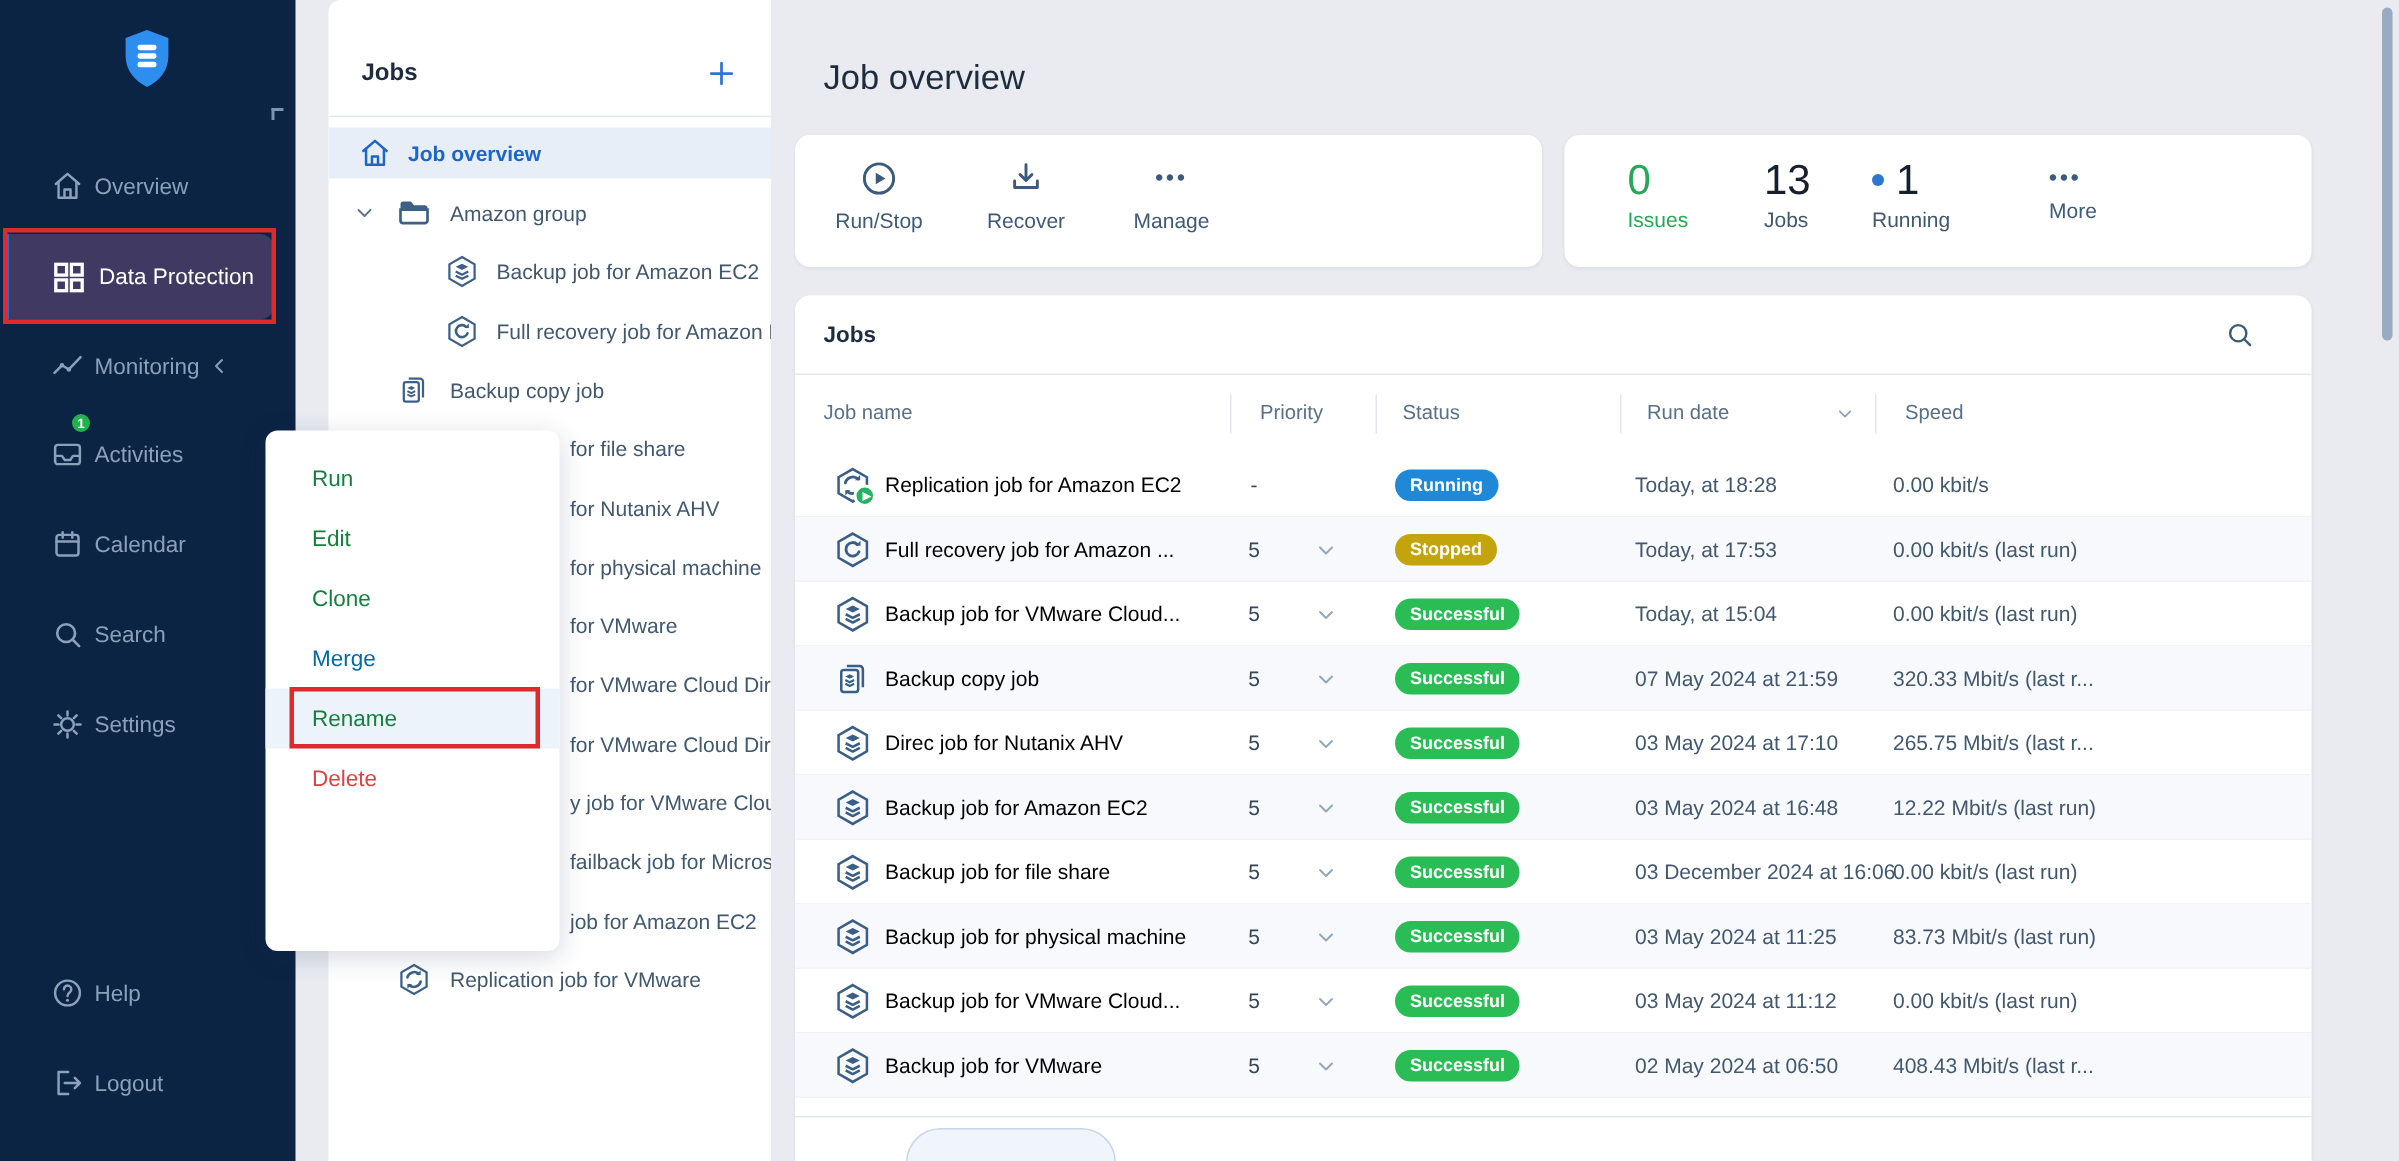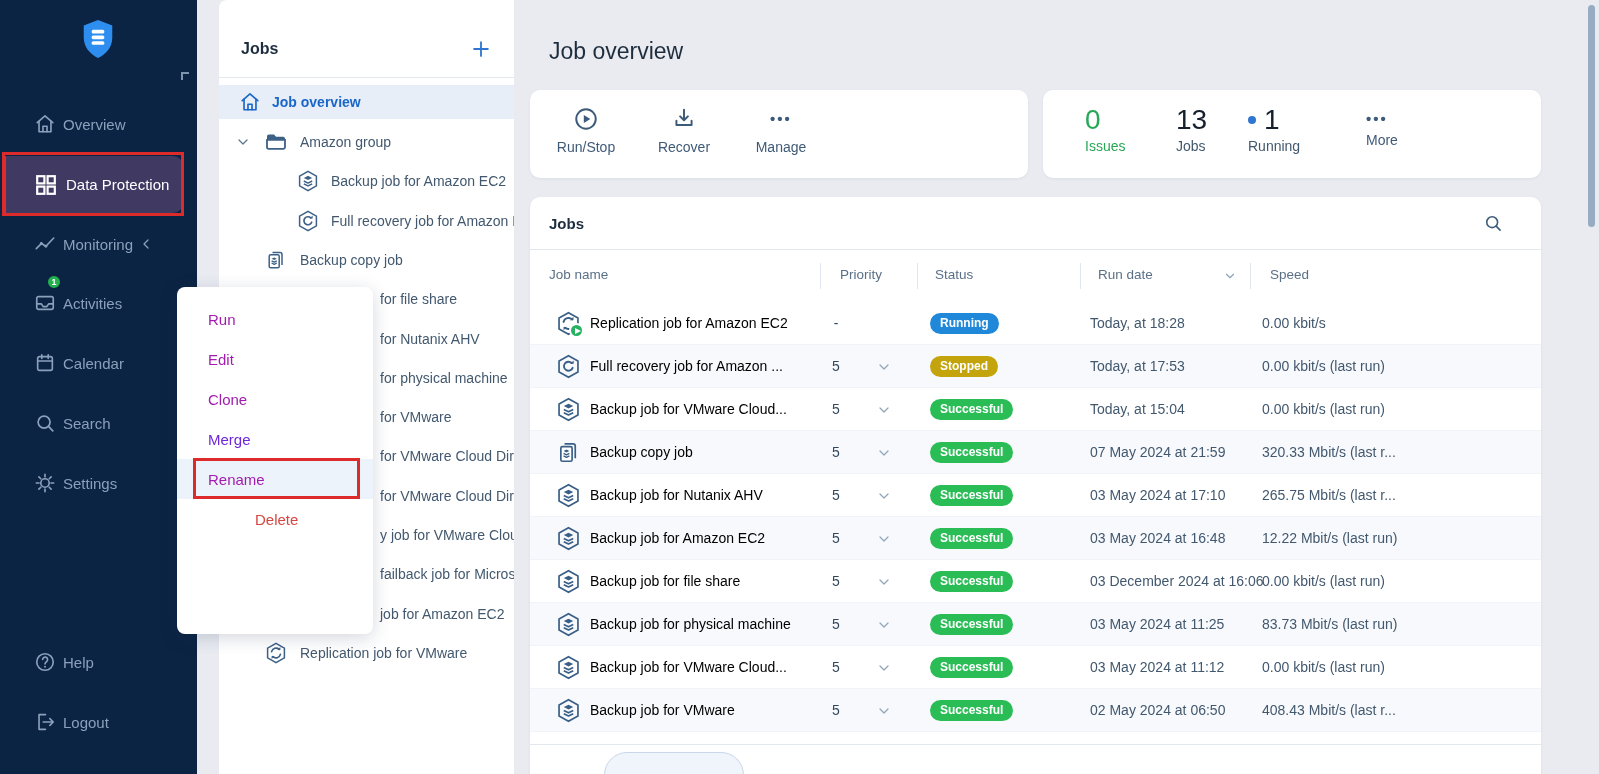--- a/index.html
+++ b/index.html
@@ -45,23 +45,23 @@
   .titem.selected { background:#e8eef7; color:#1a66c9; font-weight:bold; }
   .ti-ic { position:absolute; width:24px; height:24px; color:#3d6186; }
   .titem.selected .ti-ic { color:#1a66c9; }
   .ti-chev { position:absolute; left:16px; width:16px; height:16px; color:#5a7590; }
   .ti-frag { position:absolute; left:161px; }
 
   
   .cmenu { position:absolute; left:177px; top:287px; width:196px; height:347px; background:#ffffff;
     border-radius:8px; box-shadow:0 4px 18px rgba(20,40,70,.18); z-index:20; padding-top:12px; }
   .mitem { position:relative; height:40px; display:flex; align-items:center; padding-left:31px;
-    font-size:15px; color:#a21caf; cursor:pointer; }
-  .mitem.disabled { color:#6d28d9; cursor:default;text-align:right; }
-  .mitem.danger { color:#d64541;margin-left:47px; }
+    font-size:15px; color:#15803d; cursor:pointer; }
+  .mitem.disabled { color:#0369a1; cursor:default;text-align:right; }
+  .mitem.danger { color:#d64541; }
   .mitem.highlight { background:#edf3fb; }
   .m-chev { position:absolute; right:24px; width:16px; height:16px; color:#5a7590; }
 
   
   .page-title { position:absolute; left:549px; top:38px; font-size:23px; font-weight:500; color:#1e2d3d; }
   .card { position:absolute; background:#ffffff; border-radius:10px; box-shadow:0 1px 3px rgba(16,40,70,.06); }
   .action-card { left:530px; top:90px; width:498px; height:88px; }
   .abtn { position:absolute; top:16px; width:96px; display:flex; flex-direction:column; align-items:center;
     gap:7px; color:#3f5a77; font-size:14px; cursor:pointer; }
   .abtn .aico { width:26px; height:26px; color:#3c5a7a; }
@@ -526,21 +526,21 @@
         </svg>
       <span class="c-status"><span class="badge" style="background: rgb(42, 189, 86);">Successful</span></span>
       <span class="c-date">07 May 2024 at 21:59</span>
       <span class="c-speed">320.33 Mbit/s (last r...</span>
     </div>
 
     <div class="trow">
       <svg class="ic c-icon">
           <use href="#sym-backup"></use>
         </svg>
-      <span class="c-name">Backup job for Nutanix AHV</span>
+      <span class="c-name">Direc job for Nutanix AHV</span>
       <span class="c-prio">5</span>
       <svg class="ic c-dd">
           <use href="#sym-chevron-down"></use>
         </svg>
       <span class="c-status"><span class="badge" style="background: rgb(42, 189, 86);">Successful</span></span>
       <span class="c-date">03 May 2024 at 17:10</span>
       <span class="c-speed">265.75 Mbit/s (last r...</span>
     </div>
 
     <div class="trow alt">

